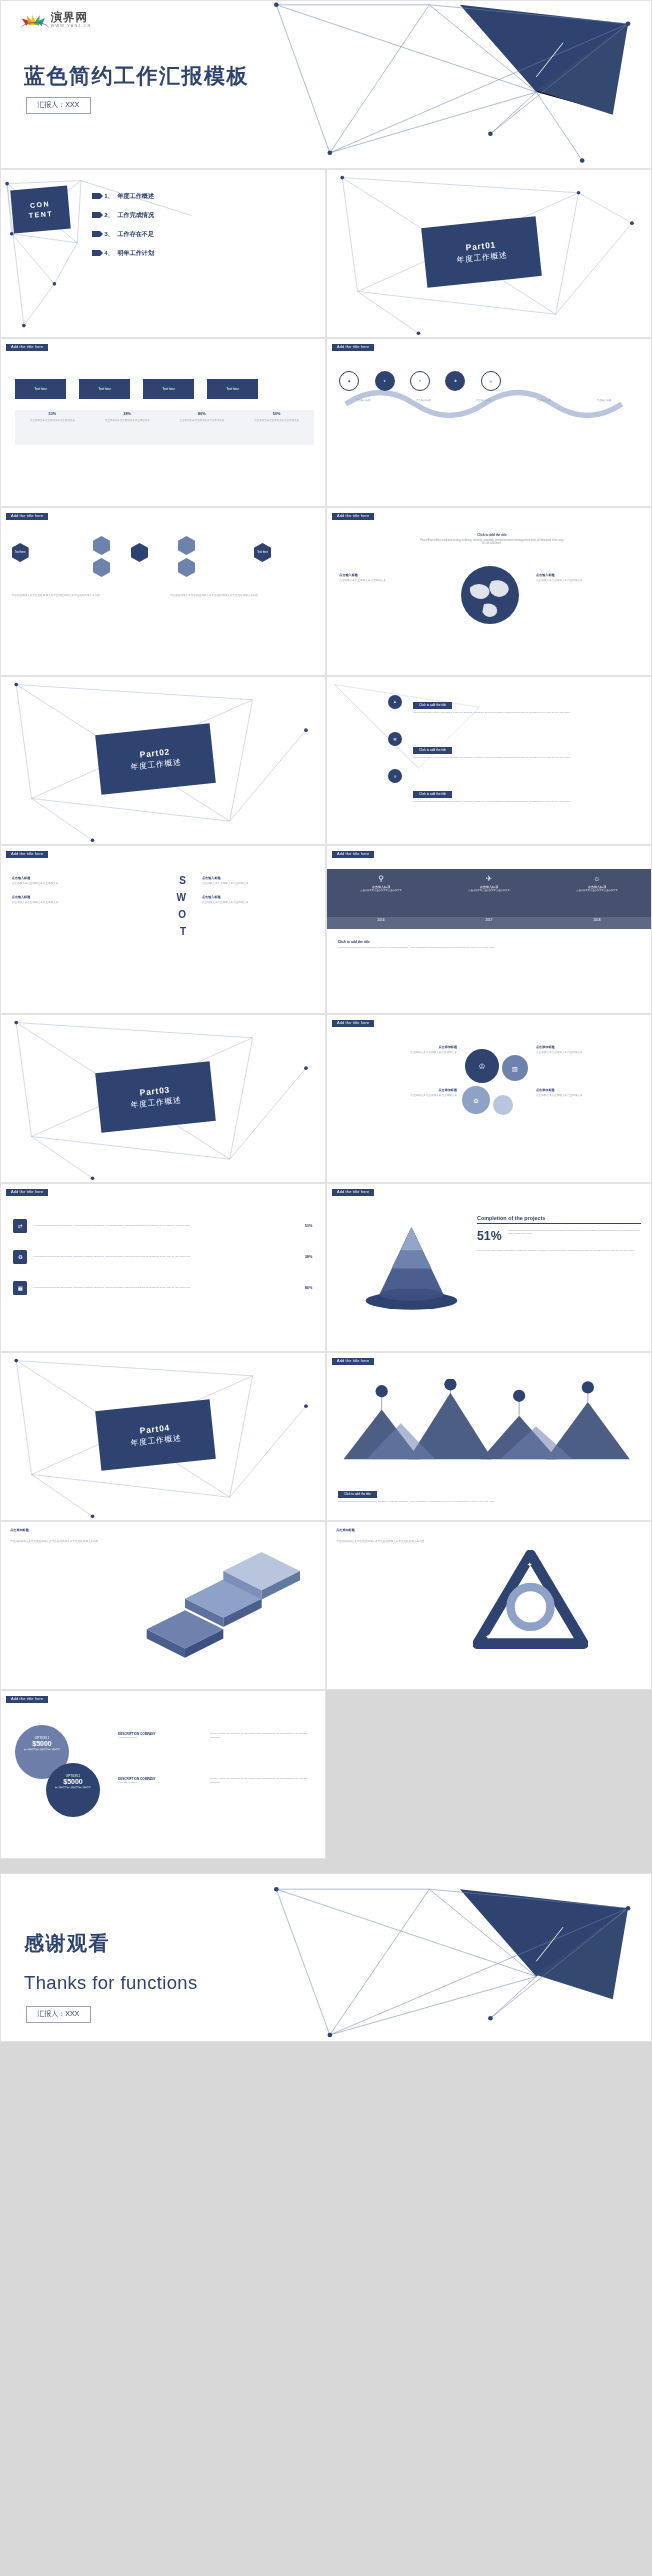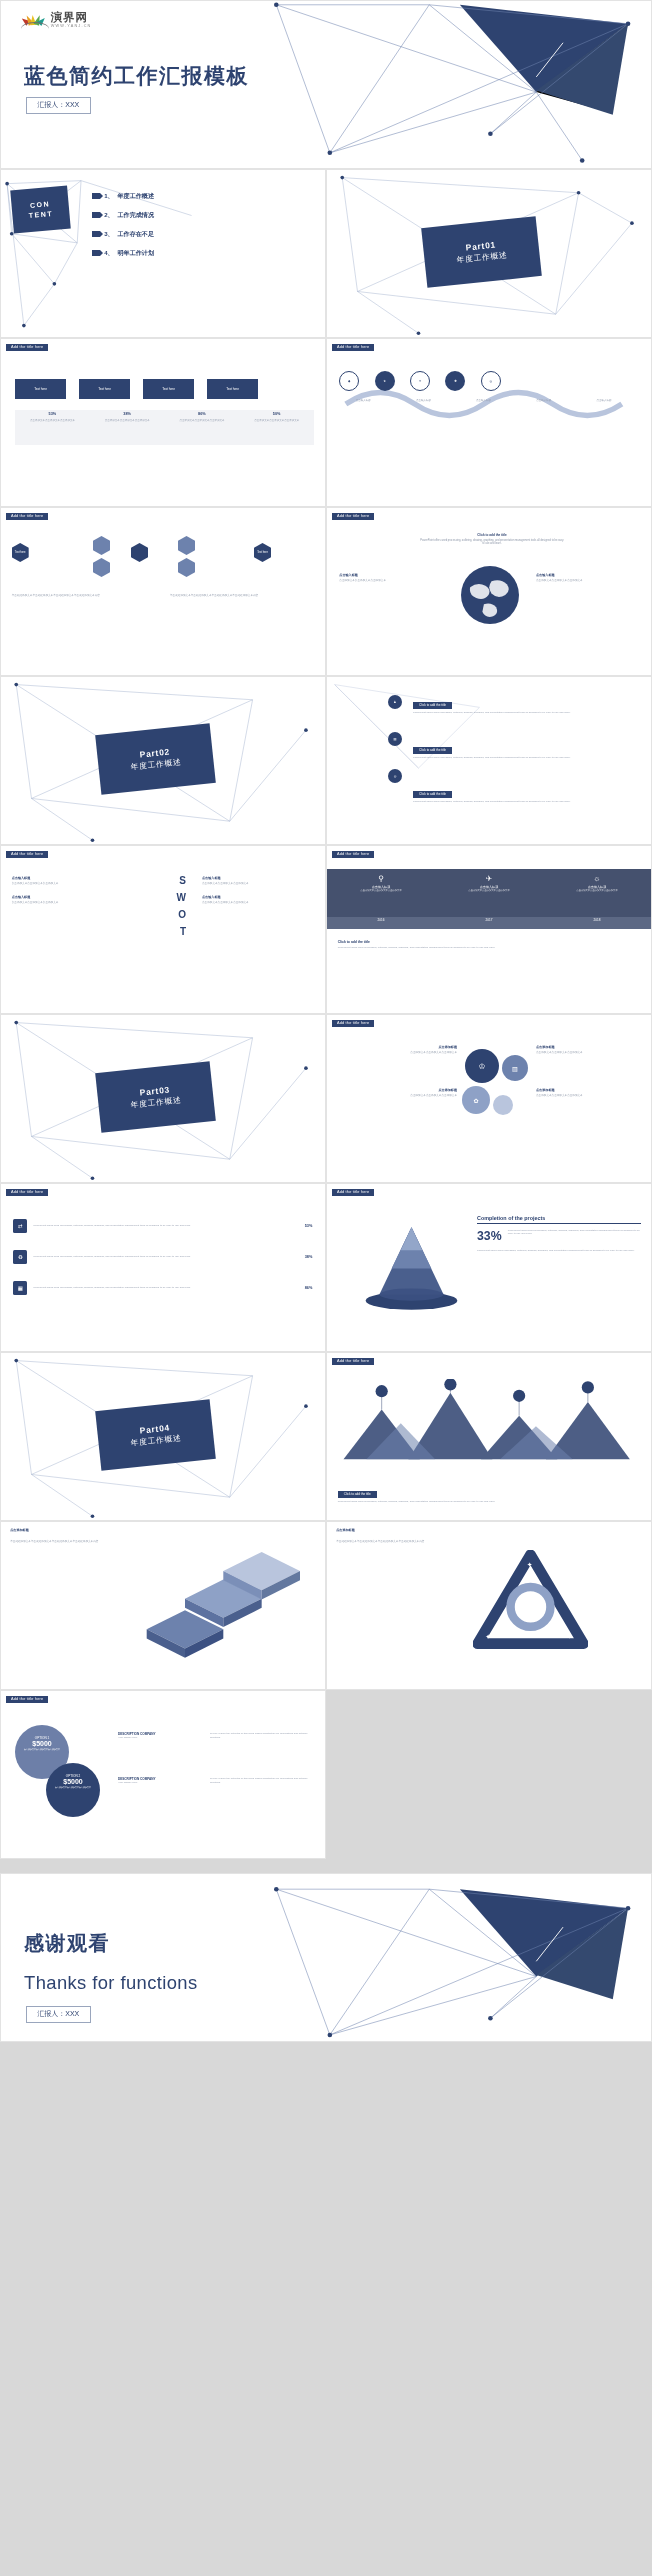--- a/index.html
+++ b/index.html
@@ -535,21 +535,21 @@
       <svg style="position:absolute;left:31px;top:37px;width:107px;height:92px" viewBox="0 0 140 120">
         <ellipse cx="70" cy="104" rx="60" ry="12" fill="#2e4370"></ellipse>
         <path d="M70 8 L112 96 L28 96 Z" fill="#4a5f8d"></path>
         <path d="M70 8 L96 62 L44 62 Z" fill="#6d82ad"></path>
         <path d="M70 8 L84 38 L56 38 Z" fill="#93a6c9"></path>
         <ellipse cx="70" cy="96" rx="42" ry="8" fill="#3c5182" opacity=".9"></ellipse>
       </svg>
       <div style="position:absolute;left:150px;top:31px;width:164px">
         <div style="font-size:5.4px;font-weight:bold;color:#2e4370;border-bottom:0.8px solid #2e4370;padding-bottom:2.3px">Completion of the projects</div>
         <div style="display:flex;gap:6.1px;margin-top:4.6px">
-          <div style="font-size:12.3px;font-weight:bold;color:#2e4370">33%</div>
+          <div style="font-size:12.3px;font-weight:bold;color:#2e4370">51%</div>
           <div class="footer-ph" style="flex:1">PowerPoint offers word processing, outlining, drawing, graphing, and presentation management tools all designed to be easy to use and learn.</div>
         </div>
         <div class="footer-ph" style="margin-top:6.1px">PowerPoint offers word processing, outlining, drawing, graphing, and presentation management tools all designed to be easy to use and learn.</div>
       </div>
     </div>
   </div>
 
   <div class="row">
     <div class="slide half">
       <div class="lines">

